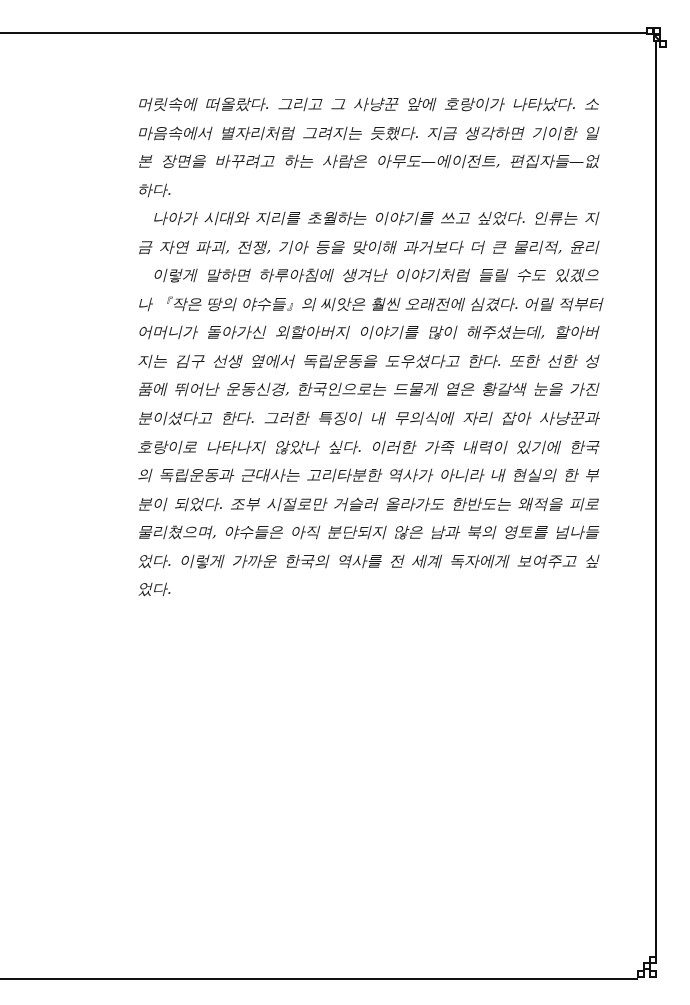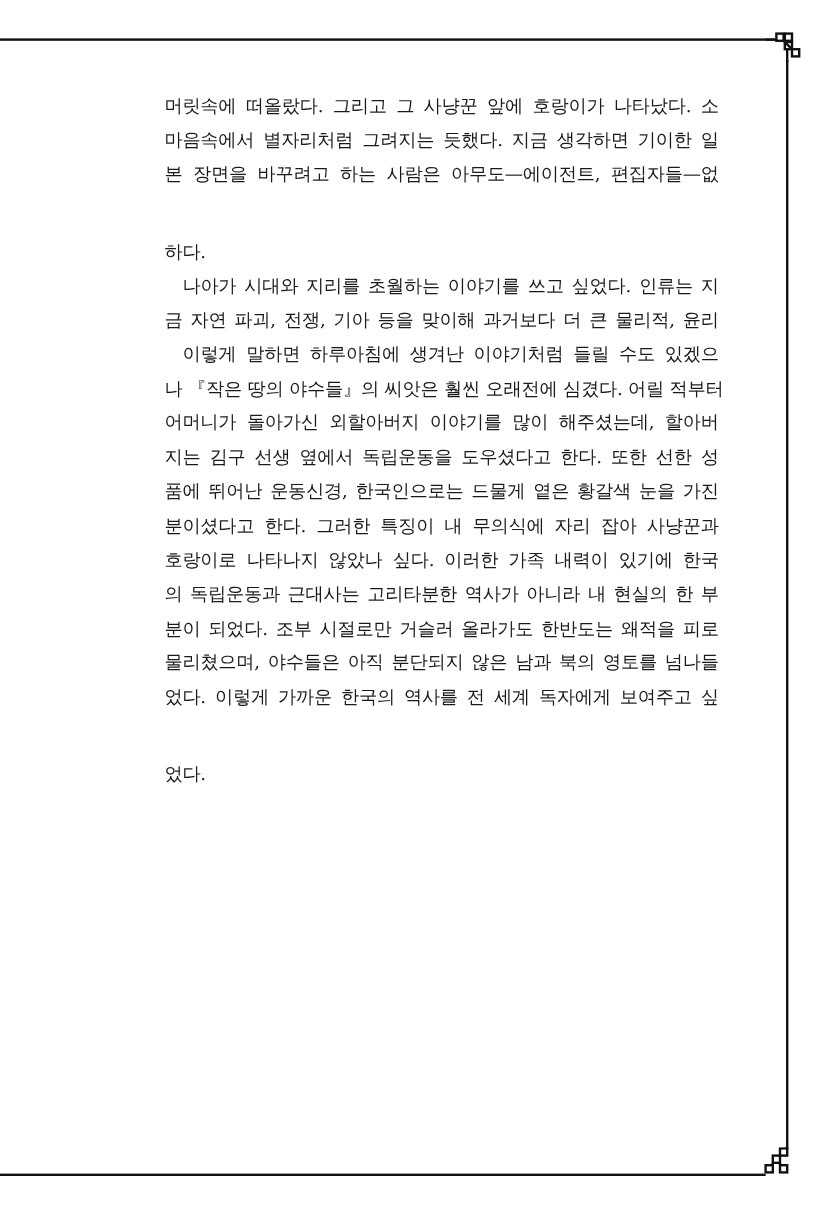--- a/index.html
+++ b/index.html
@@ -42,35 +42,35 @@
   .corner {
     position: absolute;
   }
   .corner svg { display: block; }
   .corner-tr { left: 638px; top: 26px; }
   .corner-br { left: 636px; top: 956px; }
 
   .text-block {
     position: absolute;
     left: 137px;
-    top: 74px;
+    top: 90px;
     width: 462px;
+    font-style: italic;
   }
   .line {
     height: 28.55px;
     line-height: 28.55px;
     font-size: 15.2px;
     white-space: nowrap;
     letter-spacing: -0.2px;
     text-align: justify;
     text-align-last: justify;
   }
   .line.last {
     text-align-last: left;
-    margin-top: 36px;
   }
 </style>
 </head>
 <body>
 
 <div class="frame-top"></div>
 <div class="frame-right"></div>
 <div class="frame-bottom"></div>
 
 <div class="corner corner-tr">

